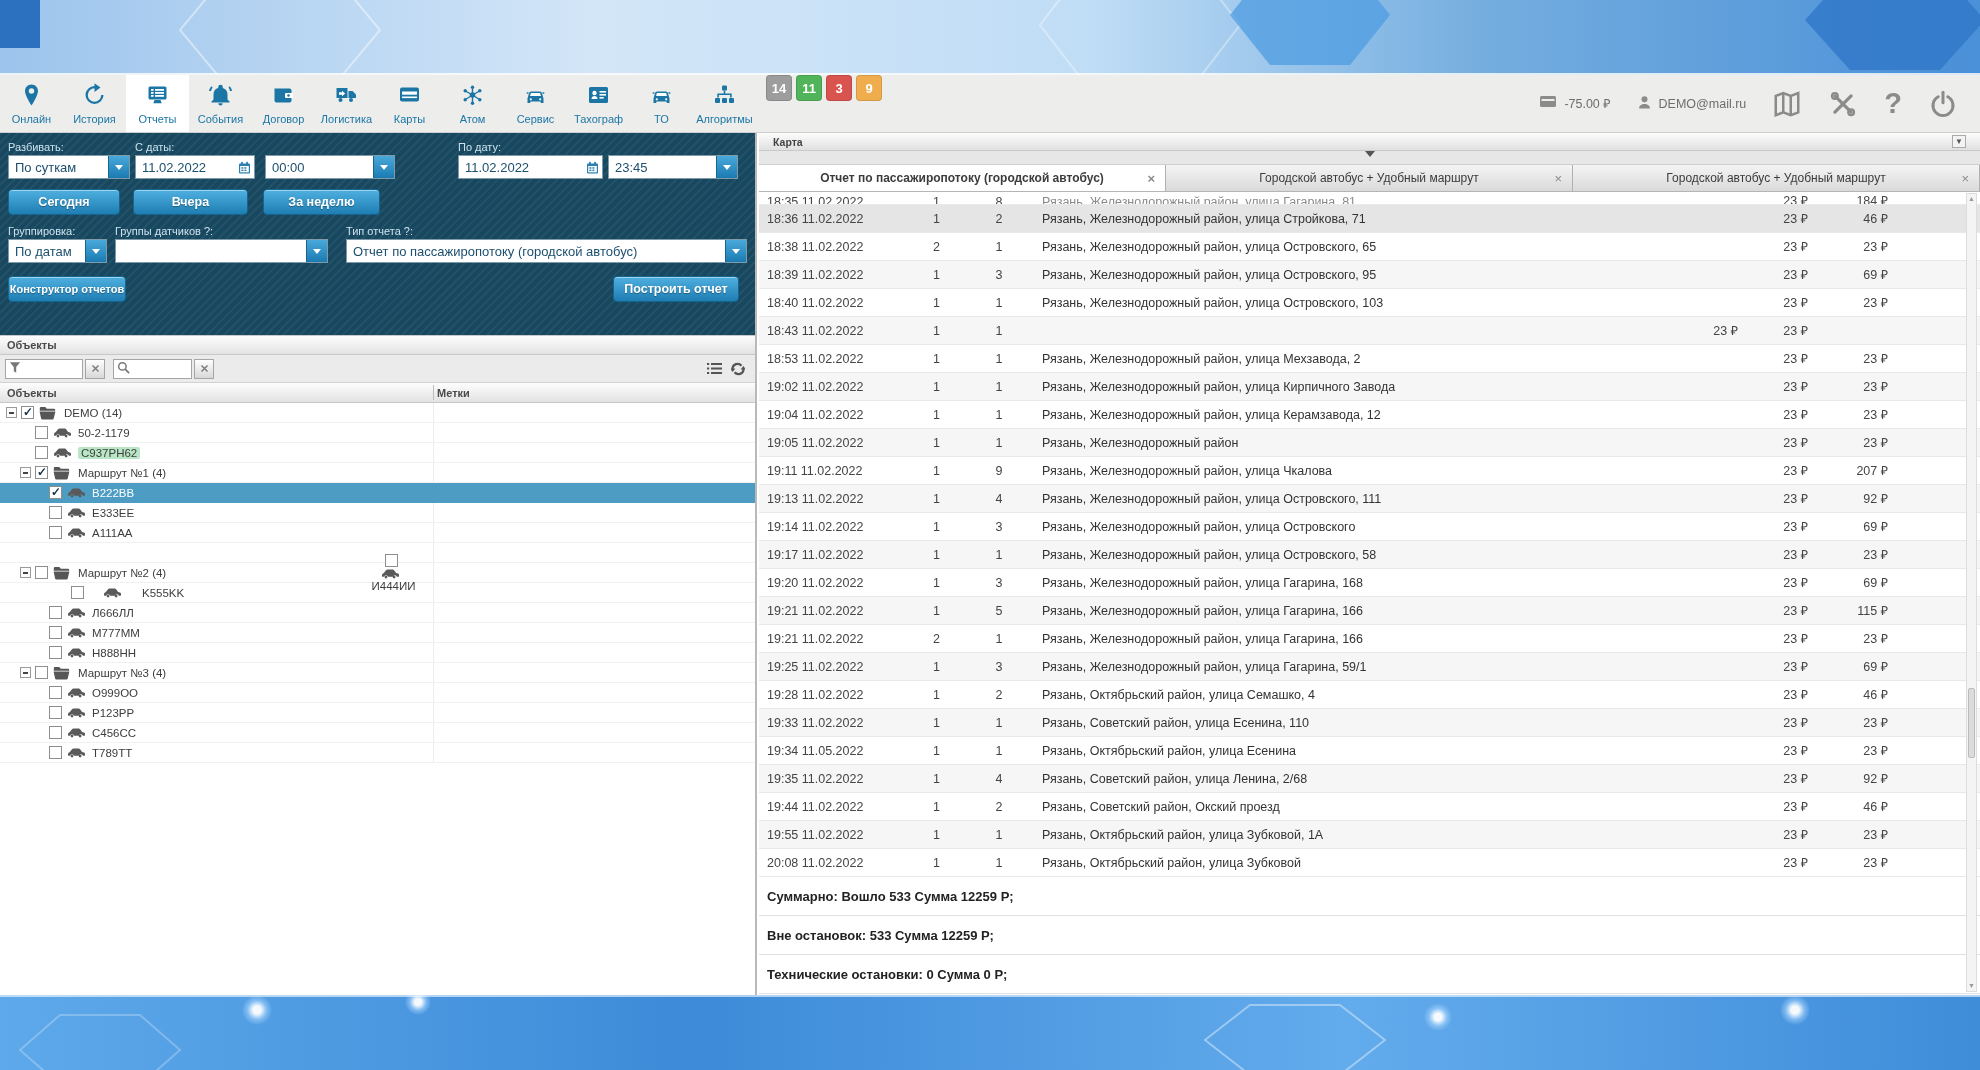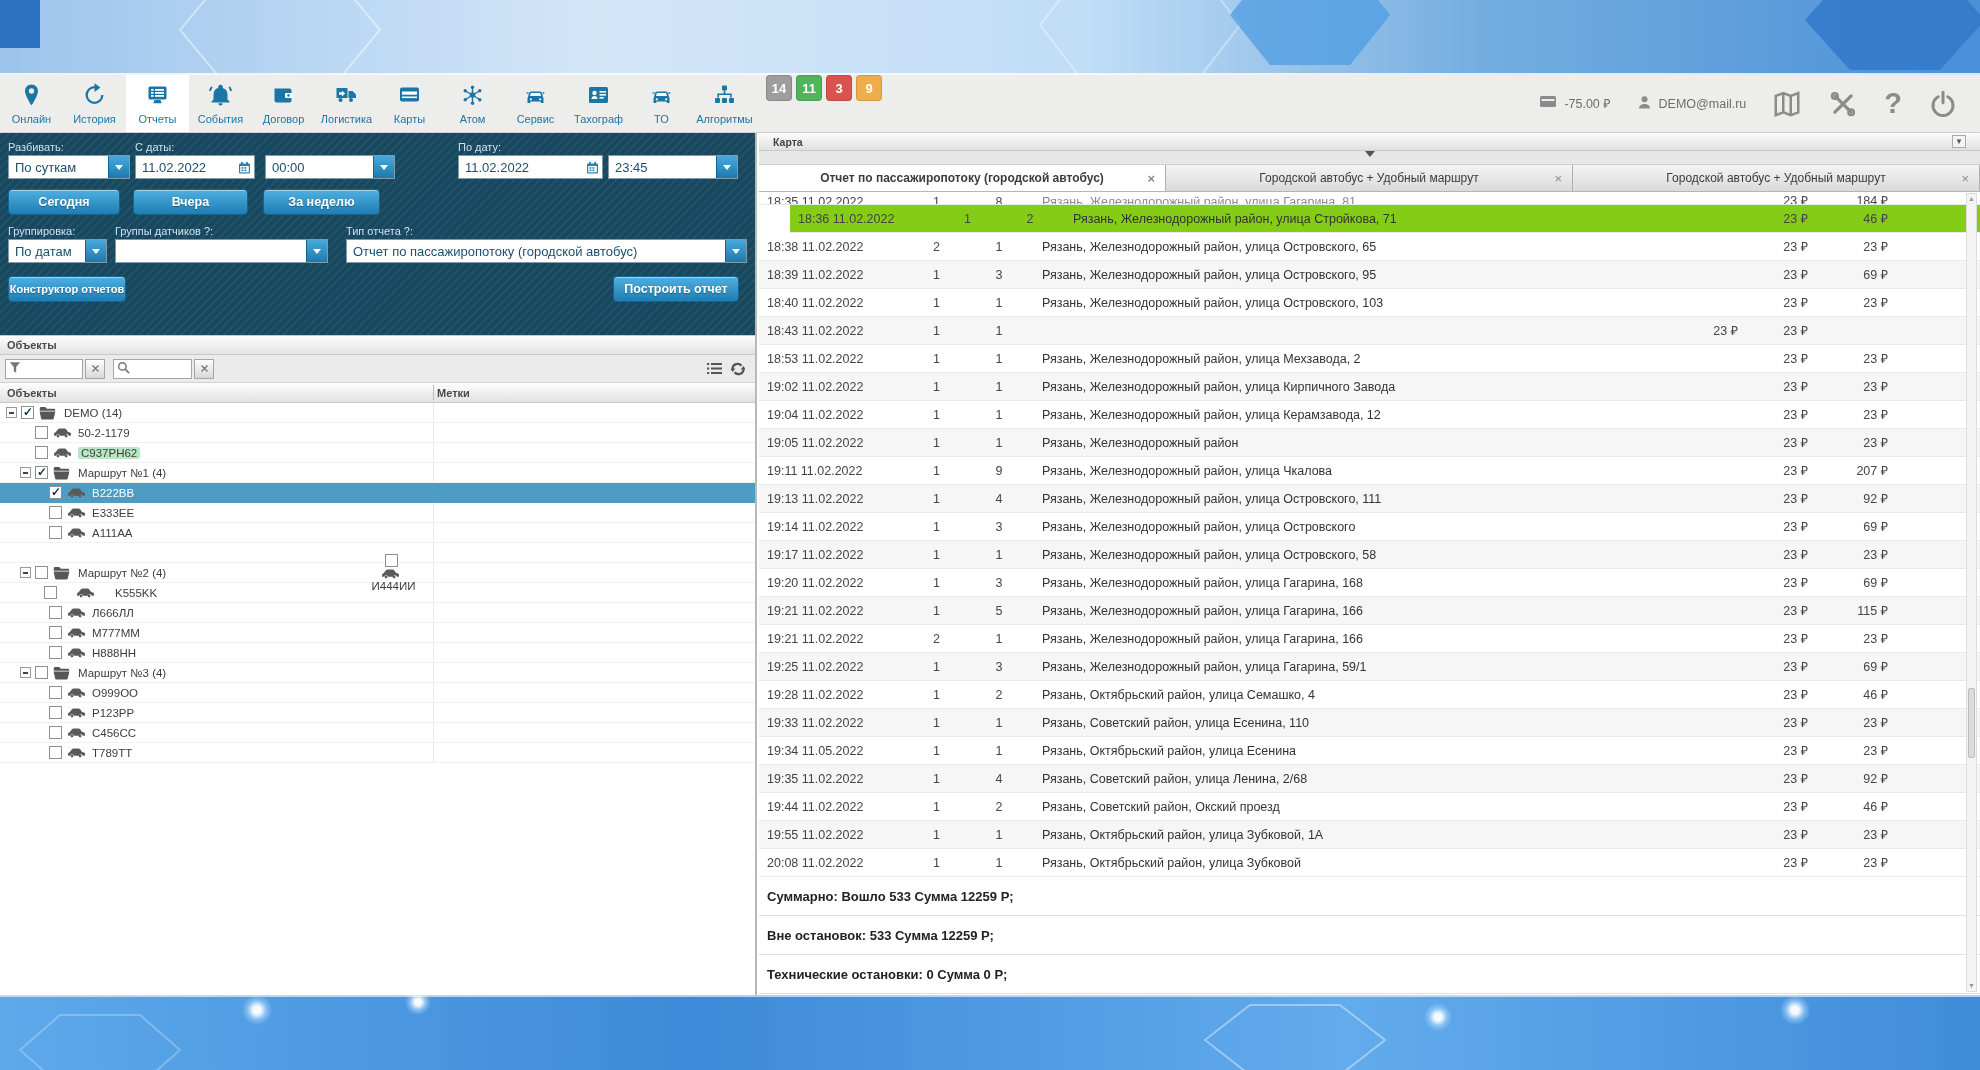--- a/index.html
+++ b/index.html
@@ -75,21 +75,21 @@
   .map-toggle { margin-left:auto; width:14px; height:13px; border:1px solid #aaa; background:#f3f3f3; display:flex; align-items:center; justify-content:center; font-size:8px; color:#555; cursor:pointer; }
   .tab-spacer { height:14px; background:#e7e7e7; border-bottom:1px solid #cfcfcf; position:relative; }
   .tab-spacer::after { content:''; position:absolute; left:50%; bottom:2px; border:5px solid transparent; border-top:6px solid #555; transform:translateX(-50%); }
   .tabs { height:27px; display:flex; background:#cfcfcf; border-bottom:1px solid #b5b5b5; }
   .tab { flex:1; display:flex; align-items:center; justify-content:center; position:relative; background:linear-gradient(#f4f4f4,#dadada); border-right:1px solid #b0b0b0; font-size:12px; color:#3c3c3c; cursor:pointer; }
   .tab.active { background:#fff; font-weight:bold; }
   .tab .close { position:absolute; right:10px; color:#8a8a8a; font-size:13px; cursor:pointer; }
   .rows { position:relative; }
   .trow { display:grid; grid-template-columns:150px 55px 70px 1fr 70px 80px; padding-right:92px; height:28px; align-items:center; border-bottom:1px solid #e9e9e9; font-size:12.5px; color:#333; cursor:pointer; }
   .trow:nth-child(even) { background:#f6f6f6; }
-  .trow.selected { background:#84cc16;margin-left:31px; }
+  .trow.selected { background:#e5e5e5; }
   .trow.clipped { height:13px; overflow:hidden; align-items:end; color:#8a8a8a; }
   .c-time { padding-left:8px; color:#444; }
   .c-a,.c-b { text-align:center; color:#444; }
   .c-addr { padding-left:8px; }
   .c-price,.c-total { text-align:right; color:#444; }
   .sumrow { height:39px; display:flex; align-items:center; padding-left:8px; font-size:13px; font-weight:bold; color:#222; border-bottom:1px solid #e0e0e0; }
   .vscroll { position:absolute; right:3px; top:60px; bottom:3px; width:11px; background:#f4f4f4; border:1px solid #ddd; }
   .vscroll .up,.vscroll .down { position:absolute; left:0; right:0; height:10px; font-size:7px; color:#999; text-align:center; line-height:10px; cursor:pointer; }
   .vscroll .up { top:0; } .vscroll .down { bottom:0; }
   .vscroll .thumb { position:absolute; left:1px; right:1px; top:62%; height:70px; background:#dcdcdc; border:1px solid #bcbcbc; border-radius:2px; }
@@ -555,21 +555,21 @@
           <span class="ticon folder">
             <svg width="17" height="14" viewBox="0 0 17 14">
               <path fill="#565656" d="M.8 2.2A1.2 1.2 0 0 1 2 1h4.3l1.5 1.7h7.2a1.2 1.2 0 0 1 1.2 1.2v.9H.8z"></path>
               <path fill="#565656" d="M.6 5.6h15.8l-1.7 6.9a1.3 1.3 0 0 1-1.3 1H3.4a1.3 1.3 0 0 1-1.3-1z"></path>
             </svg>
           </span>
 
           <span class="tlabel">Маршрут №2 (4)</span>
         </div>
 
-        <div class="tree-row" style="padding-left: 15px; gap: 14px;">
+        <div class="tree-row" style="padding-left: 42px; gap: 14px;">
           <span class="expander"></span>
           <span class="cbx"></span>
 
           <span class="ticon car">
             <svg width="18" height="13" viewBox="0 0 18 13">
               <path fill="#5a5a5a" d="M1 8.3c0-1 .6-1.8 1.6-2l2-2.6A2.8 2.8 0 0 1 6.8 2.6h4.4c.9 0 1.8.4 2.3 1.2l1.6 2.1 1.9.5c.6.2 1 .8 1 1.4v1.1a.9.9 0 0 1-.9.9h-1.2a2 2 0 0 0-3.9 0H7a2 2 0 0 0-3.9 0H1.9a.9.9 0 0 1-.9-.9z"></path>
               <circle cx="5" cy="10.1" r="1.4" fill="#5a5a5a"></circle>
               <circle cx="13.1" cy="10.1" r="1.4" fill="#5a5a5a"></circle>
             </svg>
           </span>

